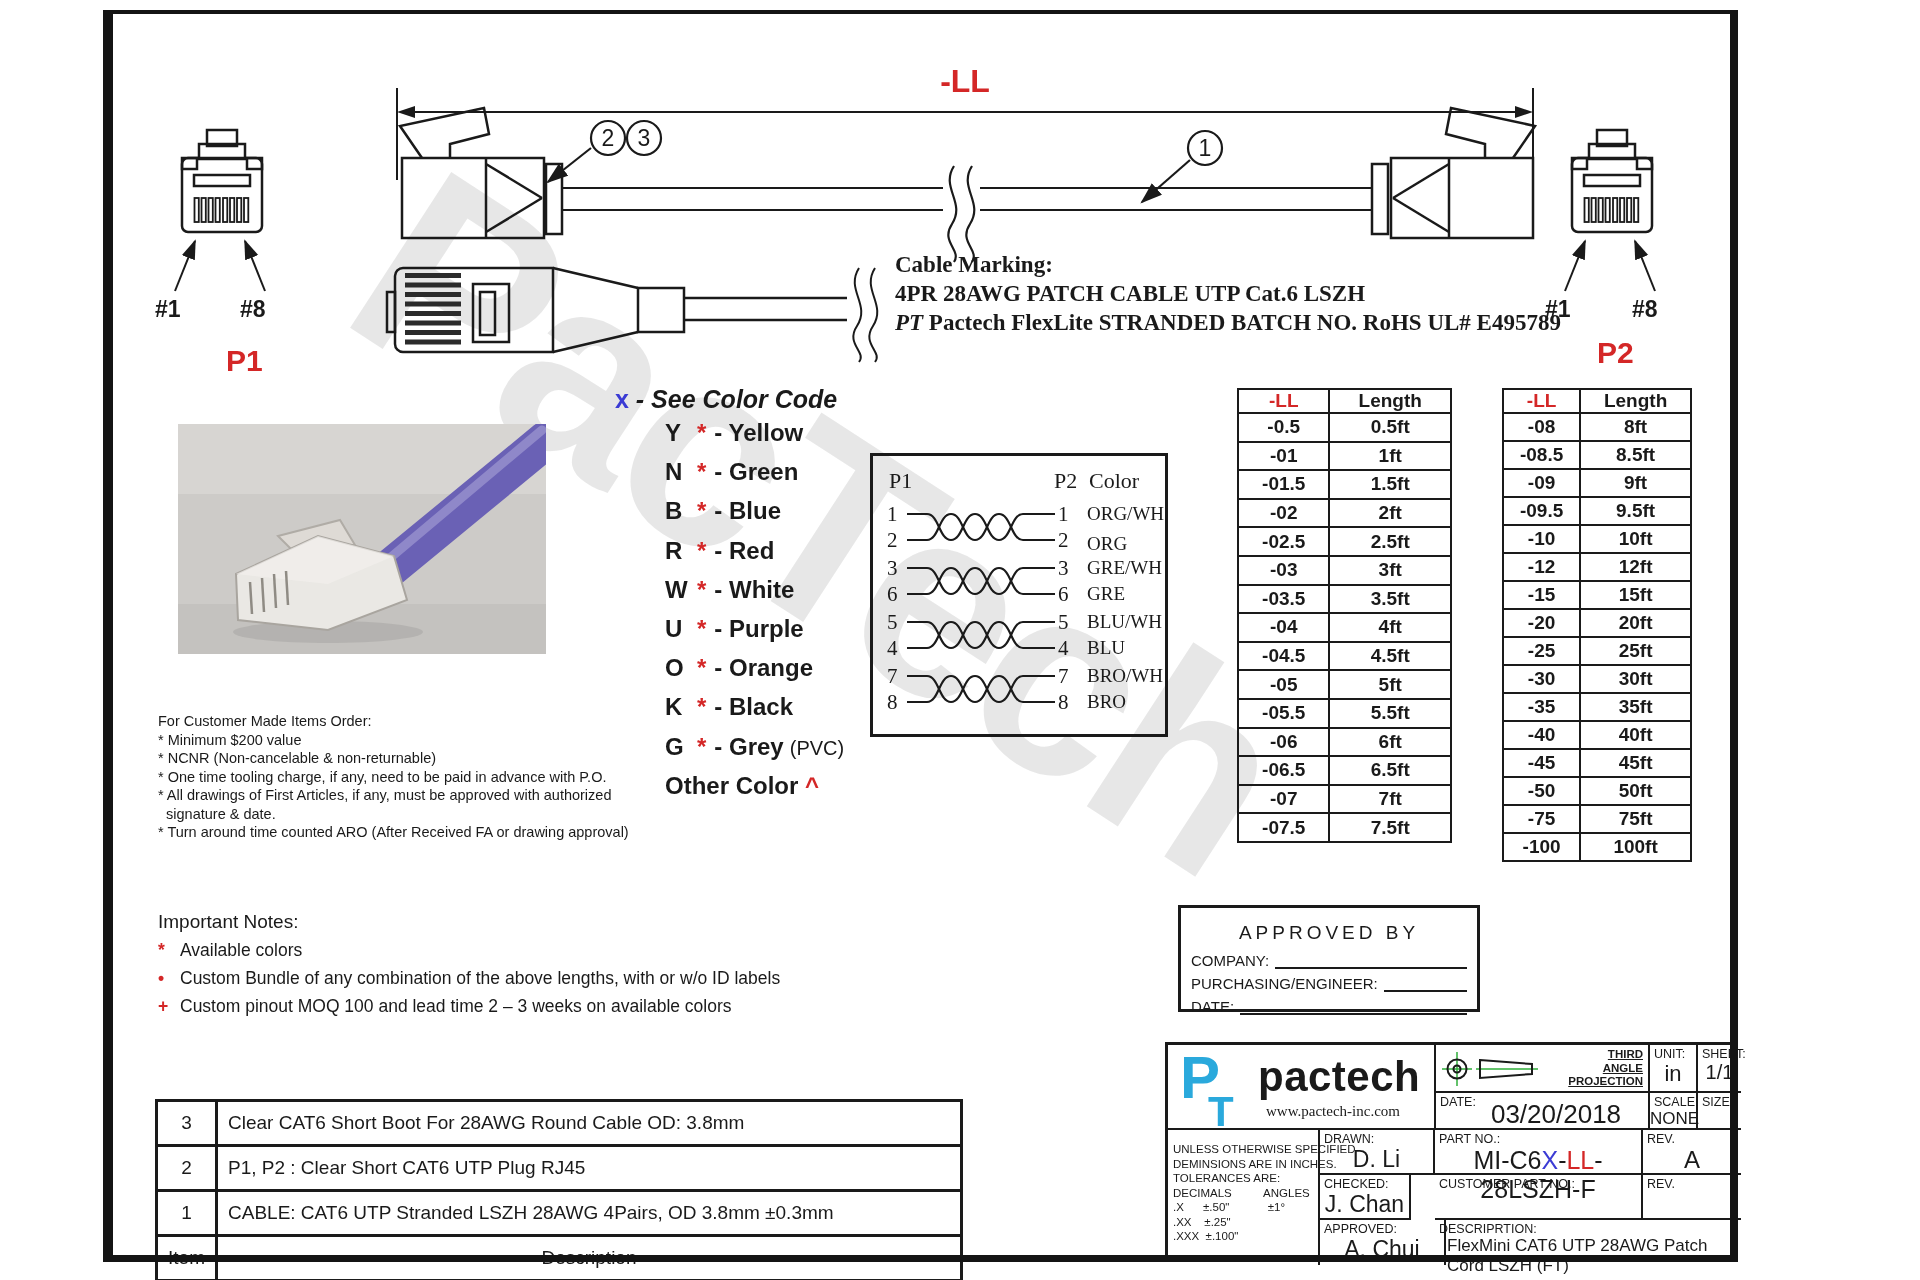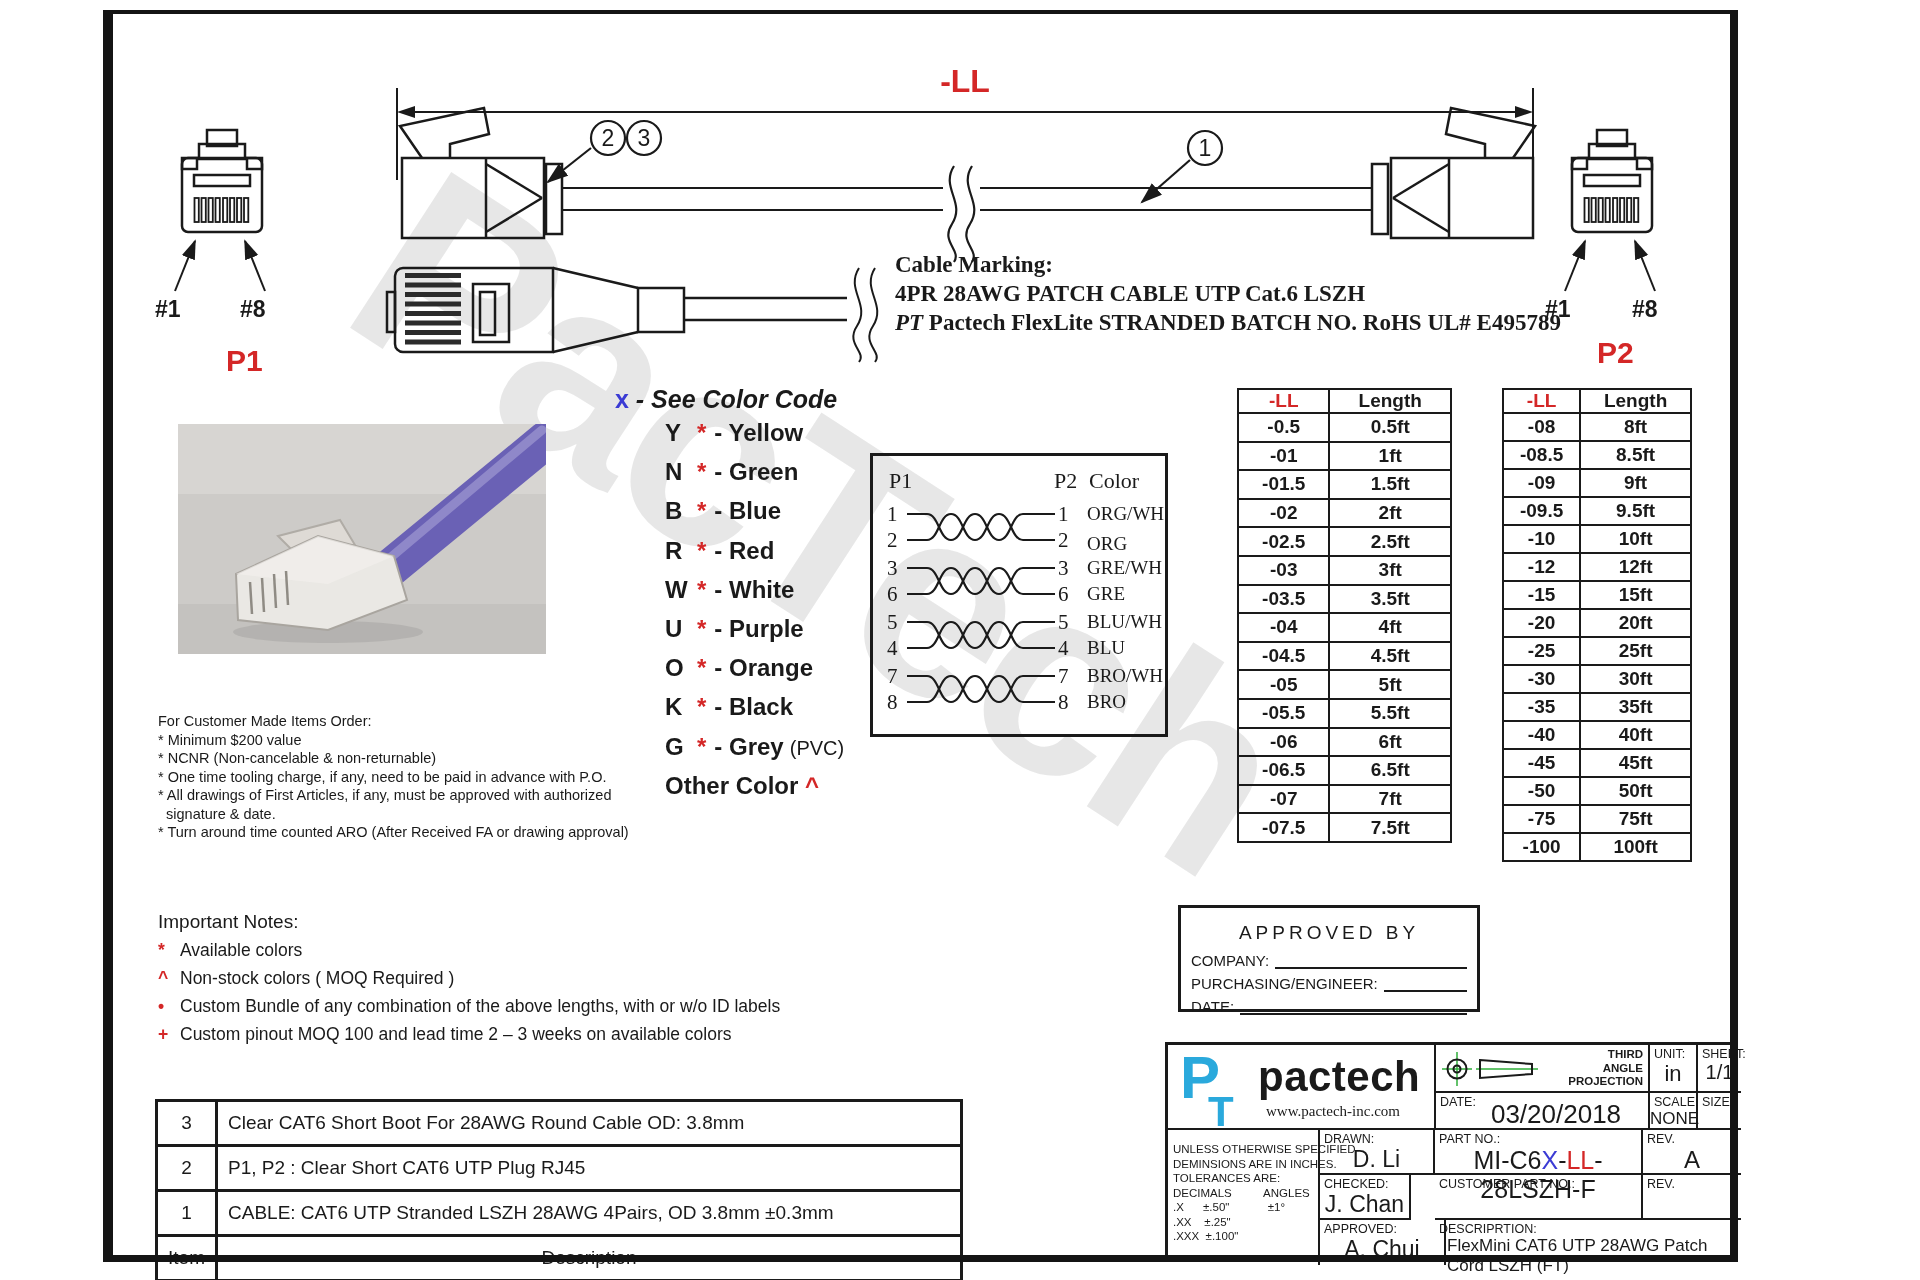--- a/index.html
+++ b/index.html
@@ -516,23 +516,20 @@
   </div>
 
   
   <div class="abs z2 imp-notes" style="left:158px;top:882px;margin-top:29px;">
     <div class="imp-title">Important Notes:</div>
     <div>
         <div class="imp-item">
         <span class="imp-mark red">*</span><span>Available colors</span>
       </div>
         <div class="imp-item">
-        <span class="imp-mark red">^</span><span>Non-stock colors  ( MOQ  Required )</span>
-      </div>
-        <div class="imp-item">
         <span class="imp-mark red">•</span><span>Custom Bundle of any combination of the above lengths, with or w/o ID labels</span>
       </div>
         <div class="imp-item">
         <span class="imp-mark red">+</span><span>Custom pinout MOQ 100 and lead time 2 – 3 weeks on available colors</span>
       </div>
       </div>
   </div>
 
   
   <div id="approved-box" class="abs z2">
@@ -592,21 +589,21 @@
       <svg style="position:absolute;left:4px;top:4px;" width="100" height="40" viewBox="0 0 100 40">
         <g stroke="#2fae3a" stroke-width="1.5">
           <line x1="2" y1="20" x2="32" y2="20"></line>
           <line x1="17" y1="3" x2="17" y2="37"></line>
           <line x1="36" y1="20" x2="98" y2="20"></line>
         </g>
         <circle cx="17" cy="20" r="9.5" fill="none" stroke="#1a1a1a" stroke-width="2"></circle>
         <circle cx="17" cy="20" r="3.5" fill="none" stroke="#1a1a1a" stroke-width="2"></circle>
         <polygon points="40,11 92,15 92,25 40,29" fill="none" stroke="#1a1a1a" stroke-width="2"></polygon>
       </svg>
-      <div style="position:absolute;right:5px;top:3px;text-align:right;font:bold 11.5px/13.5px 'Liberation Sans',sans-serif;">
+      <div style="position:absolute;right:5px;top:3px;text-align:right;font:bold 11.5px/13.5px 'Liberation Sans',sans-serif;text-decoration:underline;">
           <div>THIRD</div>
           <div>ANGLE</div>
           <div>PROJECTION</div>
         </div>
     </div>
 
     <div class="tb-cell br bb" style="left:482px;top:0;width:48px;height:48px;">
       <div class="tb-label">UNIT:</div>
       <div style="text-align:center;font:22px 'Liberation Sans',sans-serif;">in</div>
     </div>

